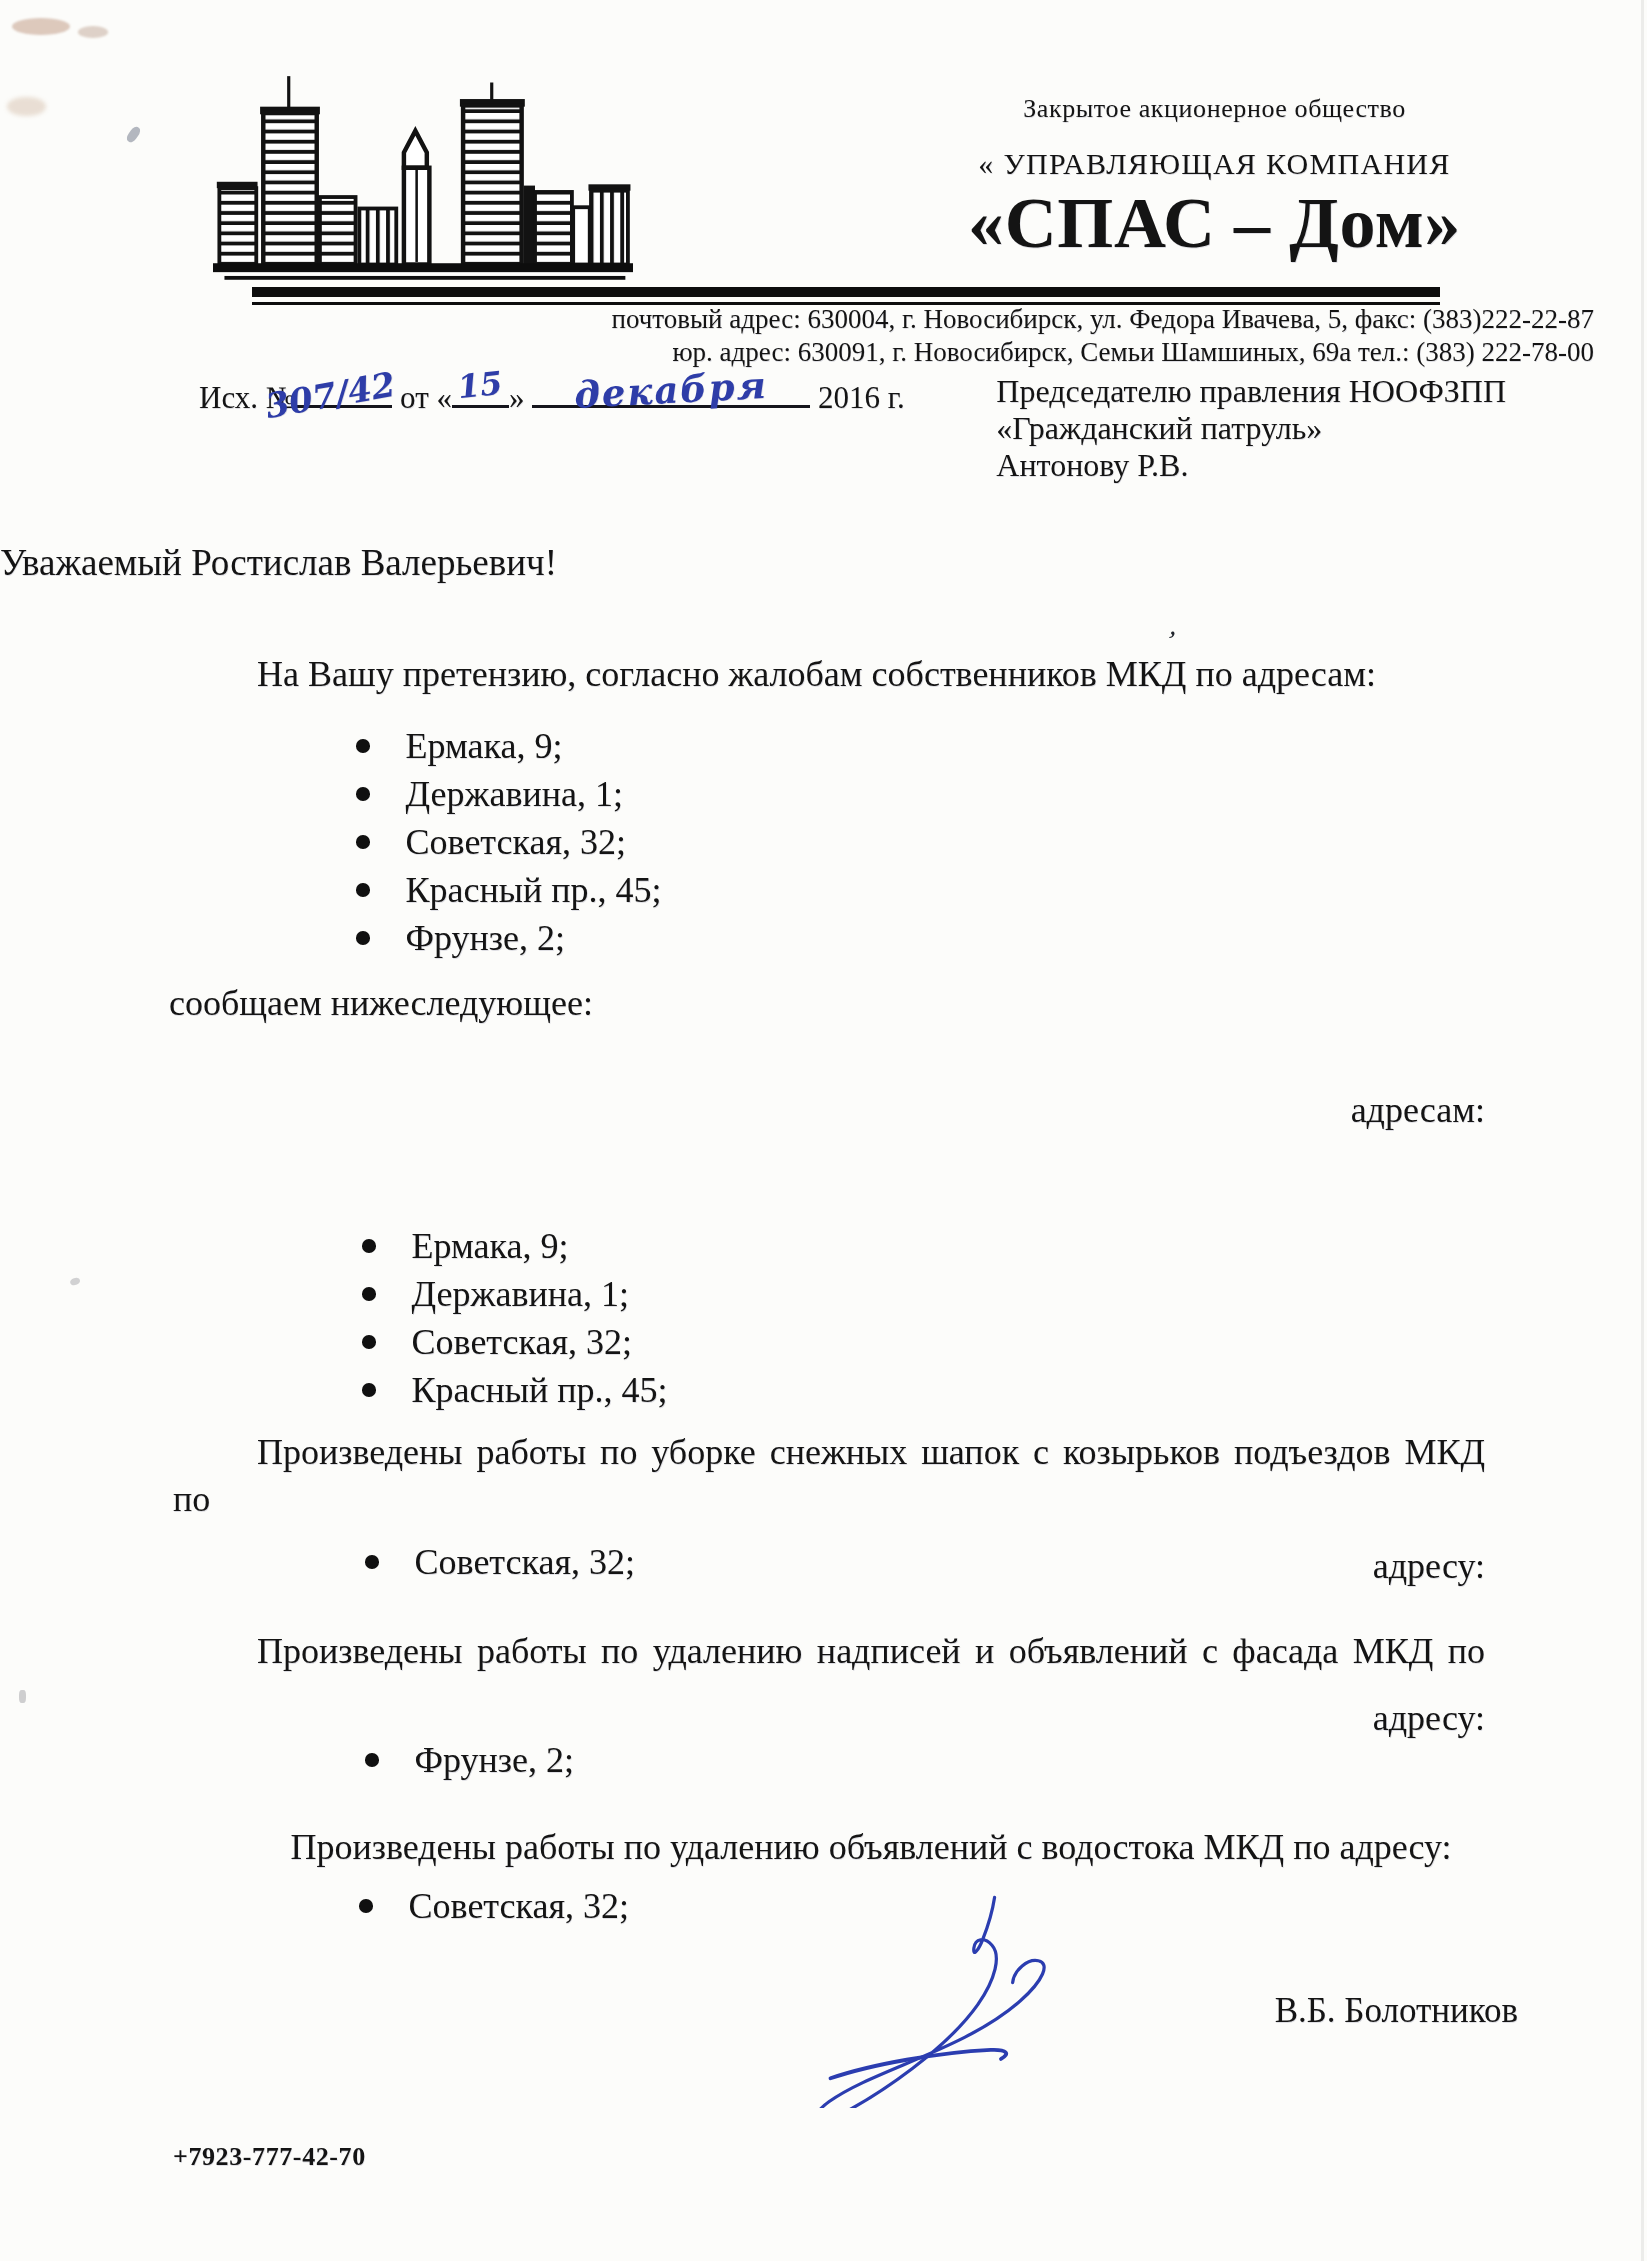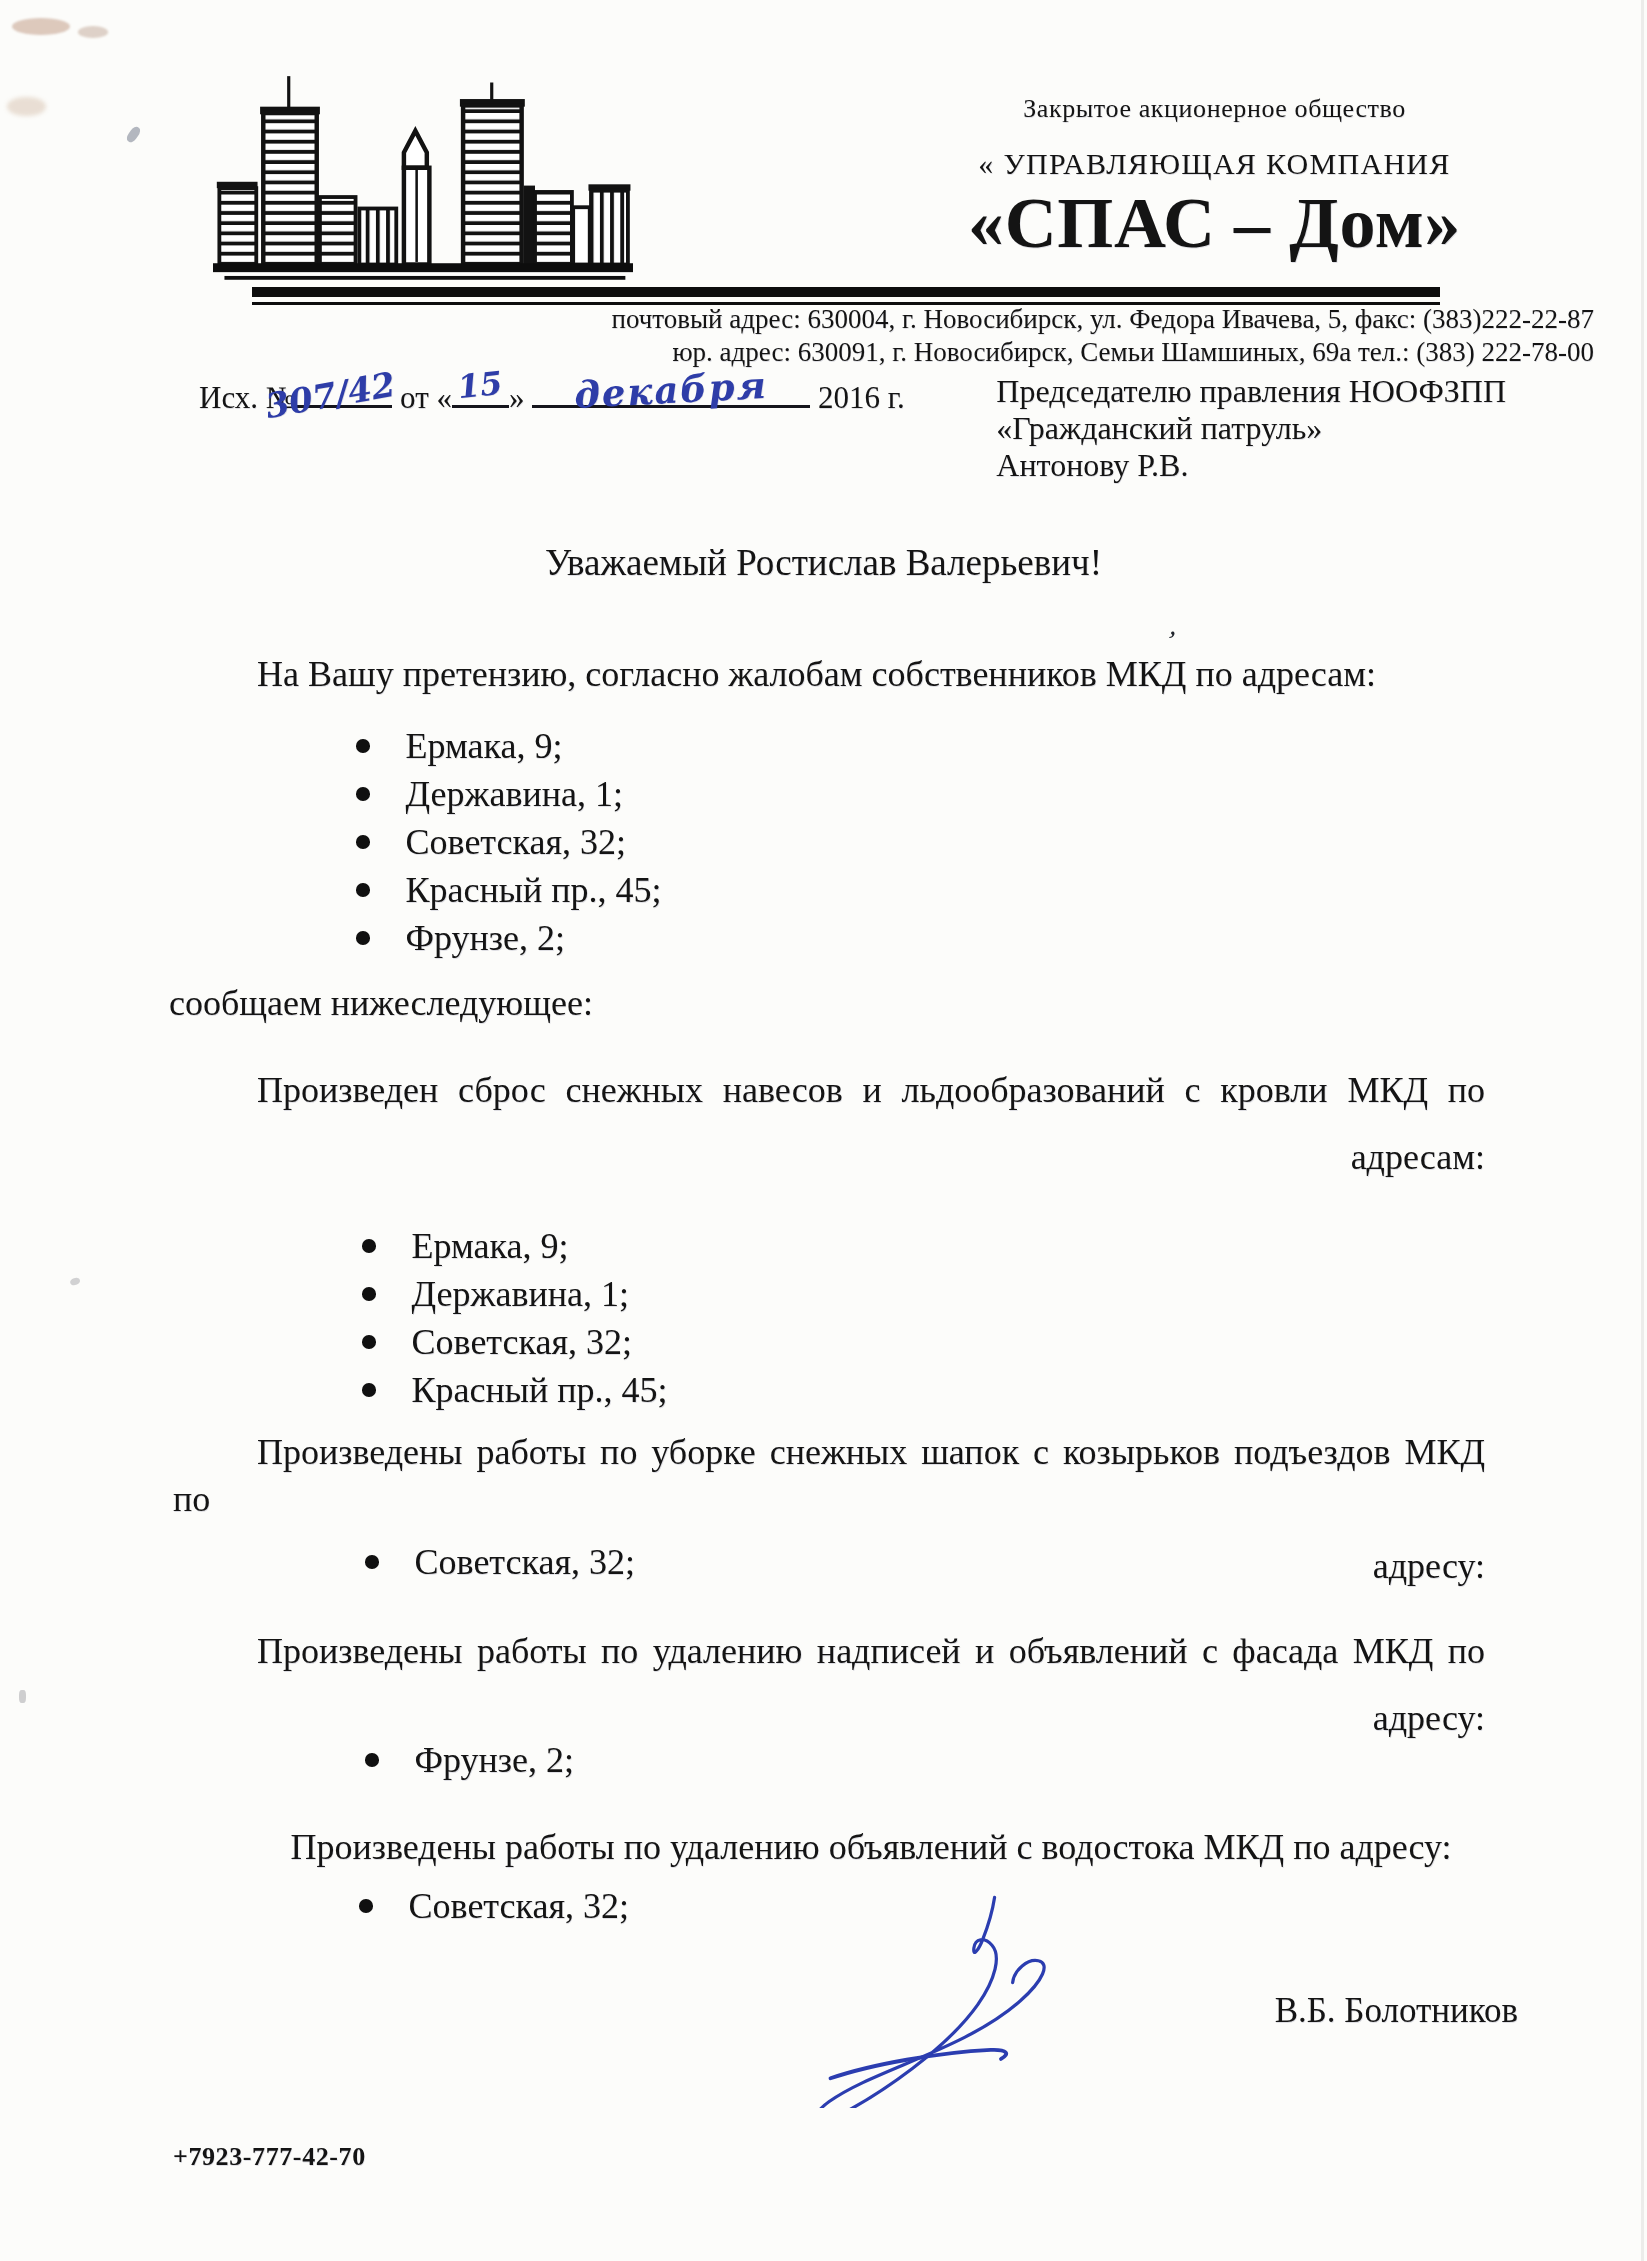--- a/index.html
+++ b/index.html
@@ -34,21 +34,21 @@
   .blank-num{width:97px;}
   .blank-day{width:57px;}
   .blank-month{width:278px;}
   .hw{color:#2e3da8;font-style:italic;font-weight:600;font-family:"DejaVu Serif",serif;}
   .hw-num{position:absolute;left:-30px;bottom:-10.3px;font-size:34px;transform:rotate(-10deg);white-space:nowrap;}
   .hw-day{position:absolute;left:50%;bottom:1.3px;font-size:32px;transform:translateX(-50%) rotate(-6deg);}
   .hw-month{position:absolute;left:50%;bottom:-6.5px;font-size:37px;letter-spacing:1.9px;transform:translateX(-50%) rotate(-3deg);white-space:nowrap;}
   .recipient{right:141px;top:373px;text-align:left;font-size:32px;line-height:37px;}
 
   
-  .salutation{left:0;width:1647px;top:541px;text-align:center;font-size:37px;}
+  .salutation{left:0;width:1647px;top:541px;font-size:37px;}
   .para{left:173px;width:1312px;font-size:36px;line-height:47px;}
   .para .just{display:block;text-align:justify;text-align-last:justify;text-indent:84px;}
   .para .tail{display:block;text-align:right;margin-top:20px;}
   .intro{top:651px;text-indent:84px;}
   .report-intro{left:169px;top:982px;font-size:36px;}
   .para1{top:1067px;}
   .para2{top:1429px;}
   .para3{top:1628px;}
   .para4{top:1824px;text-indent:84px;text-align:center;}
   ul.blist{list-style:none;margin:10px;padding:0;font-size:36px;}
@@ -179,21 +179,20 @@
       </li>
     <li>
         <span class="dot"></span>
         <span>Фрунзе, 2;</span>
       </li>
   </ul>
 
   <div class="abs report-intro t">сообщаем нижеследующее:</div>
 
   <div class="abs para para1">
-    <span class="just t">Произведен сброс снежных навесов и льдообразований с кровли МКД по</span>
     <span class="tail t">адресам:</span>
   </div>
 
   <ul class="abs blist list2 t">
     <li>
         <span class="dot"></span>
         <span>Ермака, 9;</span>
       </li>
     <li>
         <span class="dot"></span>

